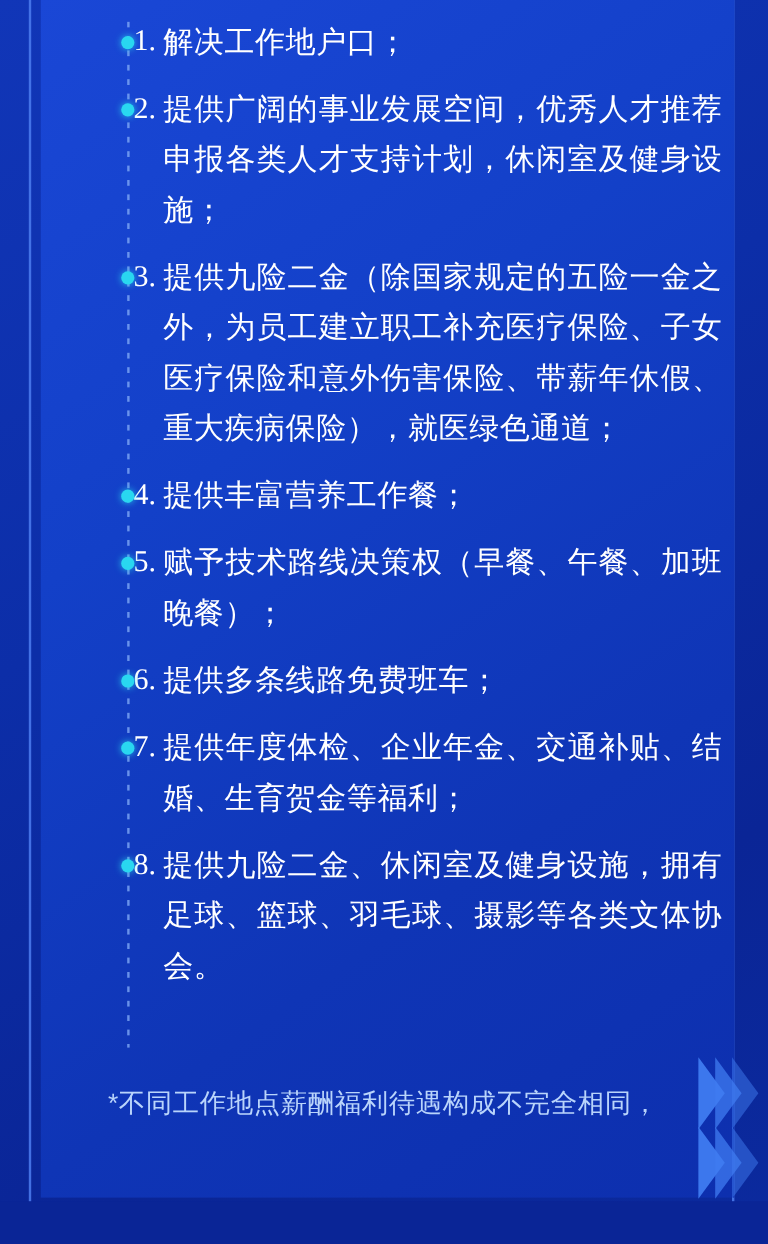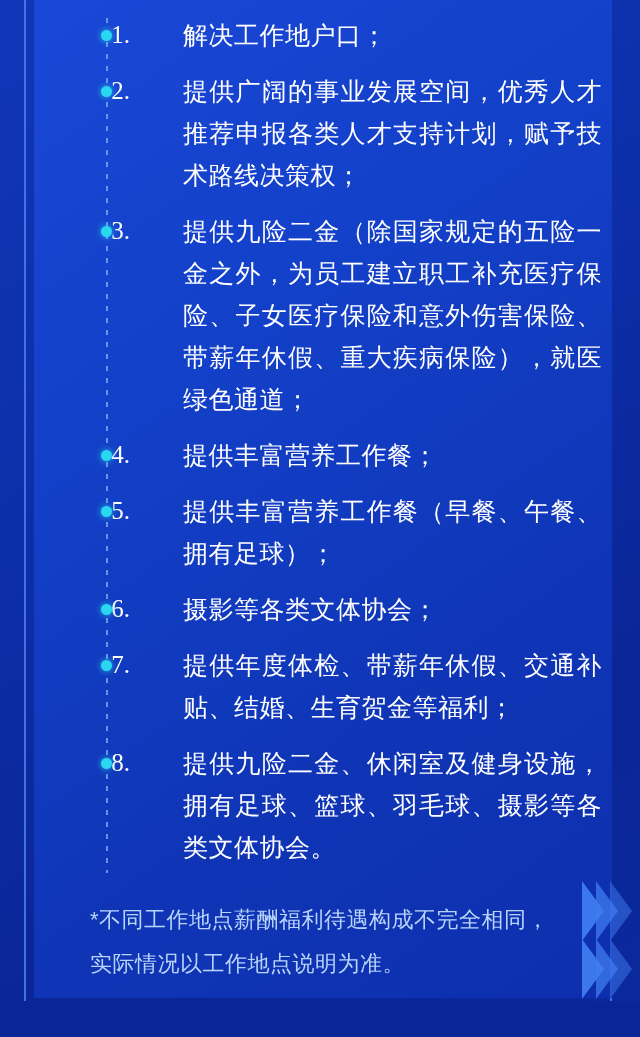--- a/index.html
+++ b/index.html
@@ -85,21 +85,20 @@
     font-family: "Liberation Serif", serif;
   }
   .txt {
     flex: 1 1 auto;
     color: #ffffff;
     font-size: 25px;
     line-height: 42px;
     letter-spacing: 0.5px;
     text-align: justify;
     text-justify: inter-ideograph;
-    margin-left: 47px;
   }
   .note {
     position: absolute;
     left: 56px;
     top: 900px;
     width: 516px;
     color: #b9d4fb;
     font-size: 22px;
     line-height: 44px;
     letter-spacing: 0.5px;
@@ -151,64 +150,63 @@
 
       <div class="item">
         <span class="dot"></span>
         <span class="num">1.</span>
         <span class="txt">解决工作地户口；</span>
       </div>
 
       <div class="item">
         <span class="dot"></span>
         <span class="num">2.</span>
-        <span class="txt">提供广阔的事业发展空间，优秀人才推荐申报各类人才支持计划，赋予技术路线决策权；</span>
+        <span class="txt">提供广阔的事业发展空间，优秀人才推荐申报各类人才支持计划，休闲室及健身设施；</span>
       </div>
 
       <div class="item">
         <span class="dot"></span>
         <span class="num">3.</span>
         <span class="txt">提供九险二金（除国家规定的五险一金之外，为员工建立职工补充医疗保险、子女医疗保险和意外伤害保险、带薪年休假、重大疾病保险），就医绿色通道；</span>
       </div>
 
       <div class="item">
         <span class="dot"></span>
         <span class="num">4.</span>
         <span class="txt">提供丰富营养工作餐；</span>
       </div>
 
       <div class="item">
         <span class="dot"></span>
         <span class="num">5.</span>
-        <span class="txt">提供丰富营养工作餐（早餐、午餐、拥有足球）；</span>
+        <span class="txt">赋予技术路线决策权（早餐、午餐、加班晚餐）；</span>
       </div>
 
       <div class="item">
         <span class="dot"></span>
         <span class="num">6.</span>
-        <span class="txt">摄影等各类文体协会；</span>
+        <span class="txt">提供多条线路免费班车；</span>
       </div>
 
       <div class="item">
         <span class="dot"></span>
         <span class="num">7.</span>
-        <span class="txt">提供年度体检、带薪年休假、交通补贴、结婚、生育贺金等福利；</span>
+        <span class="txt">提供年度体检、企业年金、交通补贴、结婚、生育贺金等福利；</span>
       </div>
 
       <div class="item">
         <span class="dot"></span>
         <span class="num">8.</span>
         <span class="txt">提供九险二金、休闲室及健身设施，拥有足球、篮球、羽毛球、摄影等各类文体协会。</span>
       </div>
 
     </div>
 
     <div class="note">
       <span class="note-line">*不同工作地点薪酬福利待遇构成不完全相同，</span>
-      <span class="note-line">实际情况以工作地点说明为准。</span>
     </div>
 
   </div>
 
   <div class="chevrons">
     <span class="chev c1"></span>
     <span class="chev c2"></span>
     <span class="chev c3"></span>
     <span class="chev d1"></span>
     <span class="chev d2"></span>

